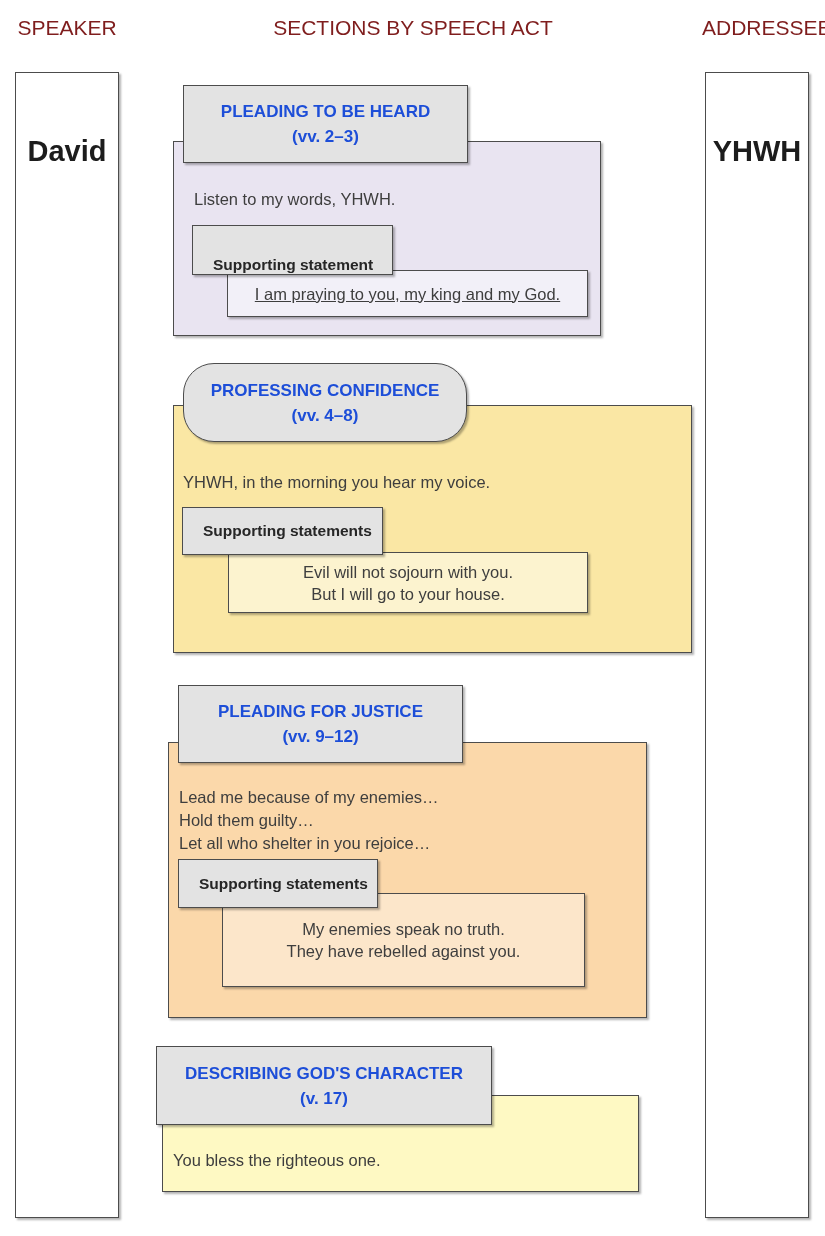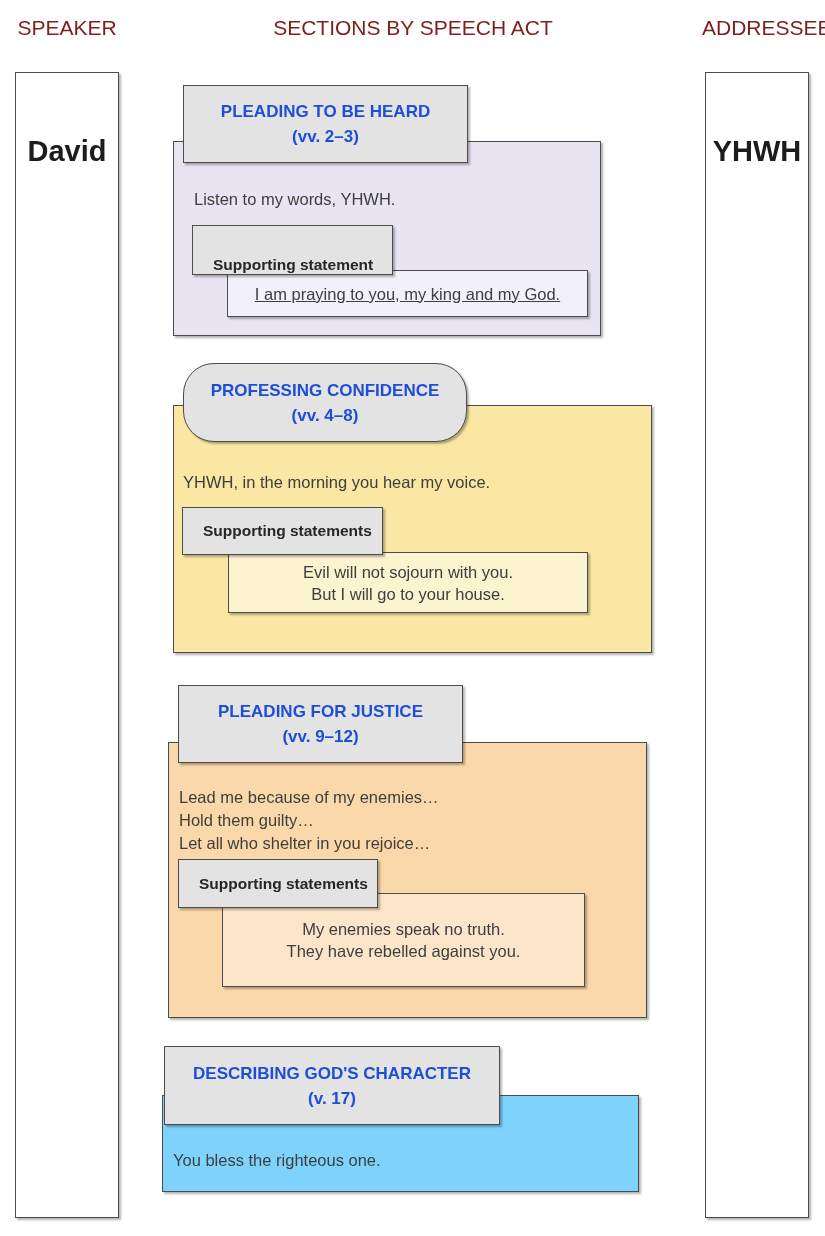--- a/index.html
+++ b/index.html
@@ -44,34 +44,34 @@
   .lbl-speaker  {left:15px;width:104px;}
   .lbl-sections {left:167px;width:492px;}
   .lbl-addressee{left:702px;width:110px;}
   
   .s1-body   {left:173px;top:141px;width:428px;height:195px;}
   .s1-header {left:183px;top:85px; width:285px;height:78px;}
   .s1-stmt   {left:20px; top:46px;}
   .s1-support{left:192px;top:225px;width:201px;height:50px;align-items:flex-end;}
   .s1-inner  {left:227px;top:270px;width:361px;height:47px;text-decoration:underline;}
   
-  .s2-body   {left:173px;top:405px;width:479px;height:248px;}
+  .s2-body   {left:173px;top:405px;width:519px;height:248px;}
   .s2-header {left:183px;top:363px;width:284px;height:79px;border-radius:31px;}
   .s2-stmt   {left:9px;  top:65px;}
   .s2-support{left:182px;top:507px;width:201px;height:48px;}
   .s2-inner  {left:228px;top:552px;width:360px;height:61px;}
   
   .s3-body   {left:168px;top:742px;width:479px;height:276px;}
   .s3-header {left:178px;top:685px;width:285px;height:78px;}
   .s3-stmt   {left:10px; top:43px;}
   .s3-support{left:178px;top:859px;width:200px;height:49px;}
   .s3-inner  {left:222px;top:893px;width:363px;height:94px;}
   
   .s4-body   {left:162px;top:1095px;width:477px;height:97px;}
-  .s4-header {left:164px;top:1046px;width:336px;height:79px;}
+  .s4-header {left:156px;top:1046px;width:336px;height:79px;}
   .s4-stmt   {left:10px; top:53px;}
 </style>
 </head>
 <body>
 
 <div class="canvas">
 
   <div class="top-label lbl-speaker">SPEAKER</div>
   <div class="top-label lbl-sections">SECTIONS BY SPEECH ACT</div>
   <div class="top-label lbl-addressee">ADDRESSEE</div>
@@ -133,21 +133,21 @@
       </div>
   </div>
   <div class="box support-box s3-support">
     <span>Supporting statements</span>
   </div>
   <div class="box header-box s3-header">
     <div>PLEADING FOR JUSTICE</div>
     <div>(vv. 9–12)</div>
   </div>
 
-  <div class="box body-box s4-body" style="background-color: #7dd3fc; padding-left: 28px;">
+  <div class="box body-box s4-body" style="background-color: #fef9c3; padding-left: 28px;">
     <div class="statement s4-stmt">
         <div>You bless the righteous one.</div>
       </div>
   </div>
   <div class="box header-box s4-header">
     <div>DESCRIBING GOD'S CHARACTER</div>
     <div>(v. 17)</div>
   </div>
 
 </div>

